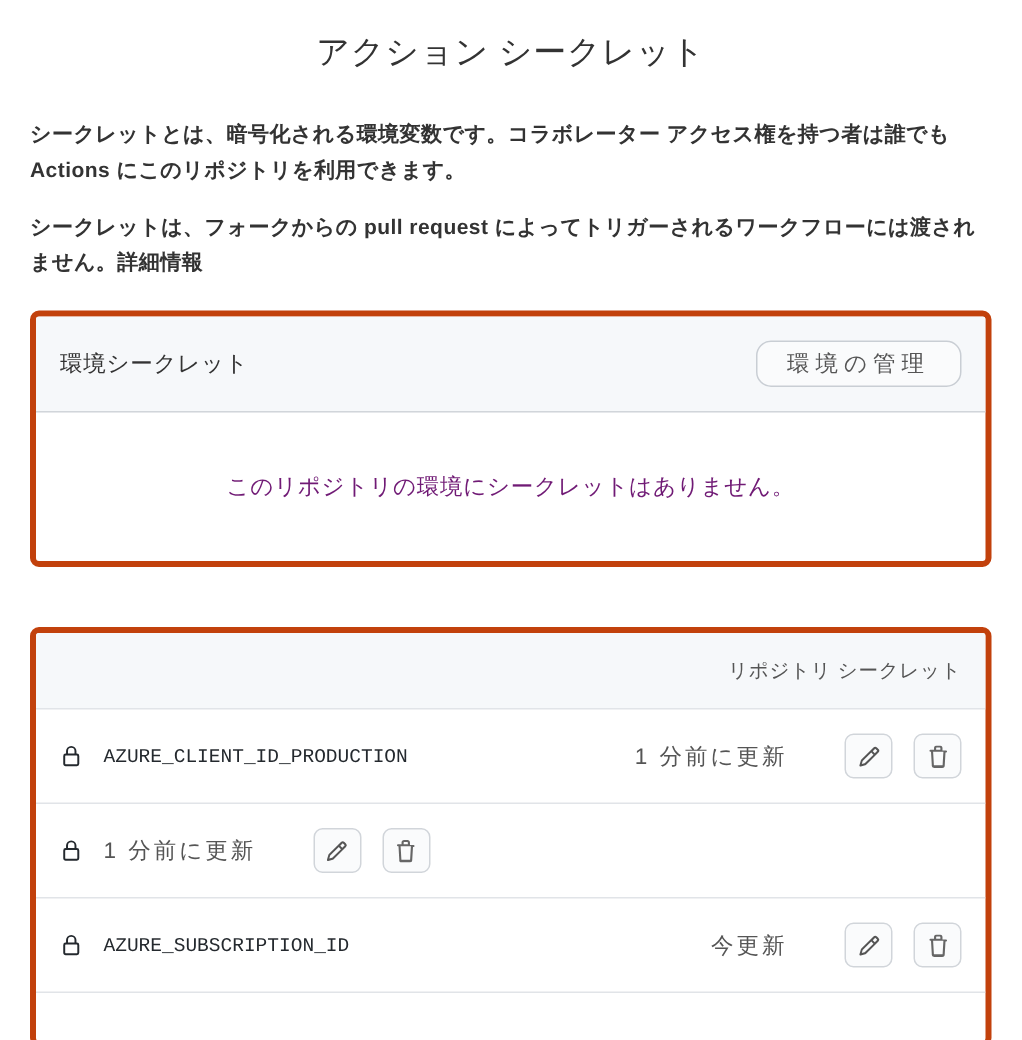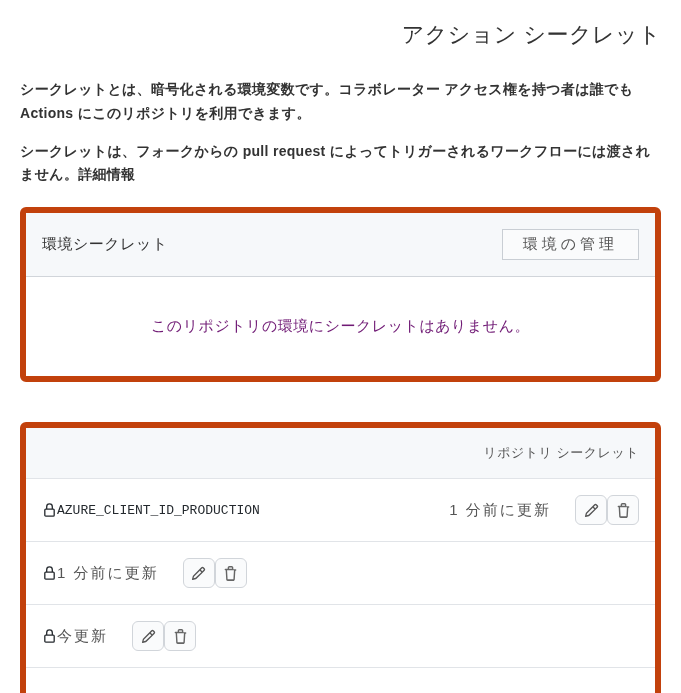--- a/index.html
+++ b/index.html
@@ -6,21 +6,21 @@
   body {
     margin: 0;
     padding: 20px;
     font-family: -apple-system, BlinkMacSystemFont, "Segoe UI", Helvetica, Arial, sans-serif;
     background: #ffffff;
     color: #24292e;
     width: 681px;
   }
   .header-row {
     display: flex;
-    justify-content: flex-end;
+    justify-content: center;
     align-items: center;
     margin-bottom: 28px;
   }
   .page-title {
     font-size: 22px;
     font-weight: 400;
     color: #333;
     letter-spacing: 0.5px;
   }
   .btn-primary {
@@ -41,21 +41,21 @@
     letter-spacing: 0.3px;
     font-weight: bold;
   }
   .desc .link {
     color: #0366d6;
     display: block;
     font-size: 13px;
     margin-top: 2px;
   }
   .panel {
-    border: 6px solid #c2410c;
+    border: 4px solid #c2410c;
     border-radius: 6px;
     margin-top: 20px;
     overflow: hidden;
   }
   .panel-header {
     background: #f6f8fa;
     padding: 16px;
     display: flex;
     justify-content: space-between;
     align-items: center;
@@ -63,39 +63,40 @@
     font-size: 15px;
     color: #333;
     letter-spacing: 0.5px;
   }
   .panel-header.no-border { border-bottom: none; justify-content: flex-end; }
   .panel-header-title { font-weight: 400; }
   .panel-header-title.small { font-size: 13px; color: #555; }
   .btn-secondary {
     background: #fafbfc;
     border: 1px solid #c9ced4;
-    border-radius: 0;
+    border-radius: 10px;
     padding: 5px 20px;
     font-size: 15px;
     color: #555;
     cursor: pointer;
     letter-spacing: 4px;
   }
   .panel-body {
     padding: 40px 16px;
     text-align: center;
     font-size: 15px;
     color: #701a75;
     letter-spacing: 0.5px;
   }
   .secret-row {
     display: flex;
     align-items: center;
     padding: 16px;
     border-top: 1px solid #e1e4e8;
+    gap: 14px;
   }
   .secret-name {
     flex: 1;
     font-family: SFMono-Regular, Consolas, "Liberation Mono", Menlo, monospace;
     font-size: 13px;
     color: #24292e;
   }
   .secret-time {
     font-size: 15px;
     color: #555;
@@ -193,20 +194,21 @@
     </button>
   </div>
 
   <div class="secret-row">
     <span class="lock-icon">
       <svg viewBox="0 0 16 16" width="15" height="18" fill="none" stroke="currentColor" stroke-width="1.4">
         <rect x="3" y="7" width="10" height="7.5" rx="1"></rect>
         <path d="M5 7 V4.5 a3 3 0 0 1 6 0 V7"></path>
       </svg>
     </span>
+    <div class="secret-name">AZURE_SUBSCRIPTION_ID</div>
     <div class="secret-time">今更新</div>
     <button class="icon-btn">
       <span>
         <svg viewBox="0 0 16 16" width="15" height="15" fill="currentColor">
           <path d="M11.013 1.427a1.75 1.75 0 012.474 0l1.086 1.086a1.75 1.75 0 010 2.474l-8.61 8.61c-.21.21-.47.364-.756.445l-3.251.93a.75.75 0 01-.927-.928l.929-3.25a1.75 1.75 0 01.445-.758l8.61-8.61zm1.414 1.06a.25.25 0 00-.354 0L10.5 4.06l1.44 1.44 1.573-1.572a.25.25 0 000-.354l-1.086-1.086zM11 6.56L9.44 5 3.33 11.11a.25.25 0 00-.064.108l-.558 1.953 1.953-.558a.25.25 0 00.108-.064L11 6.561z"></path>
         </svg>
       </span>
     </button>
     <button class="icon-btn danger">
       <span>

